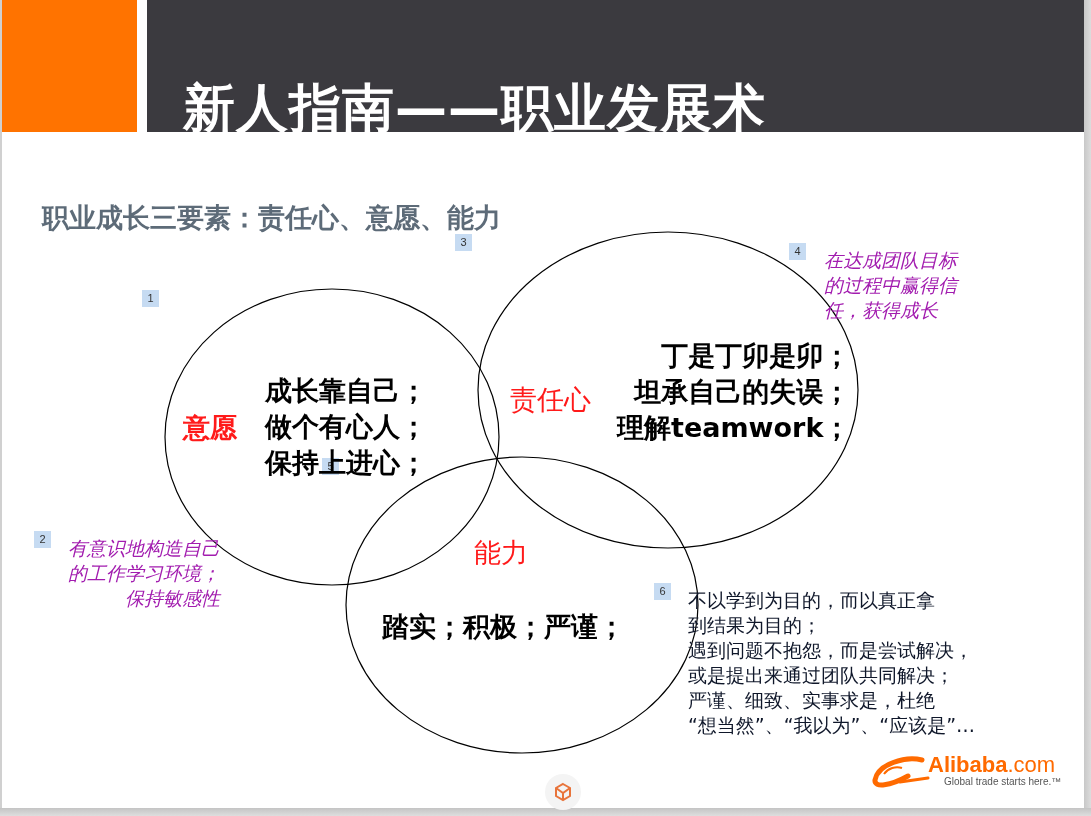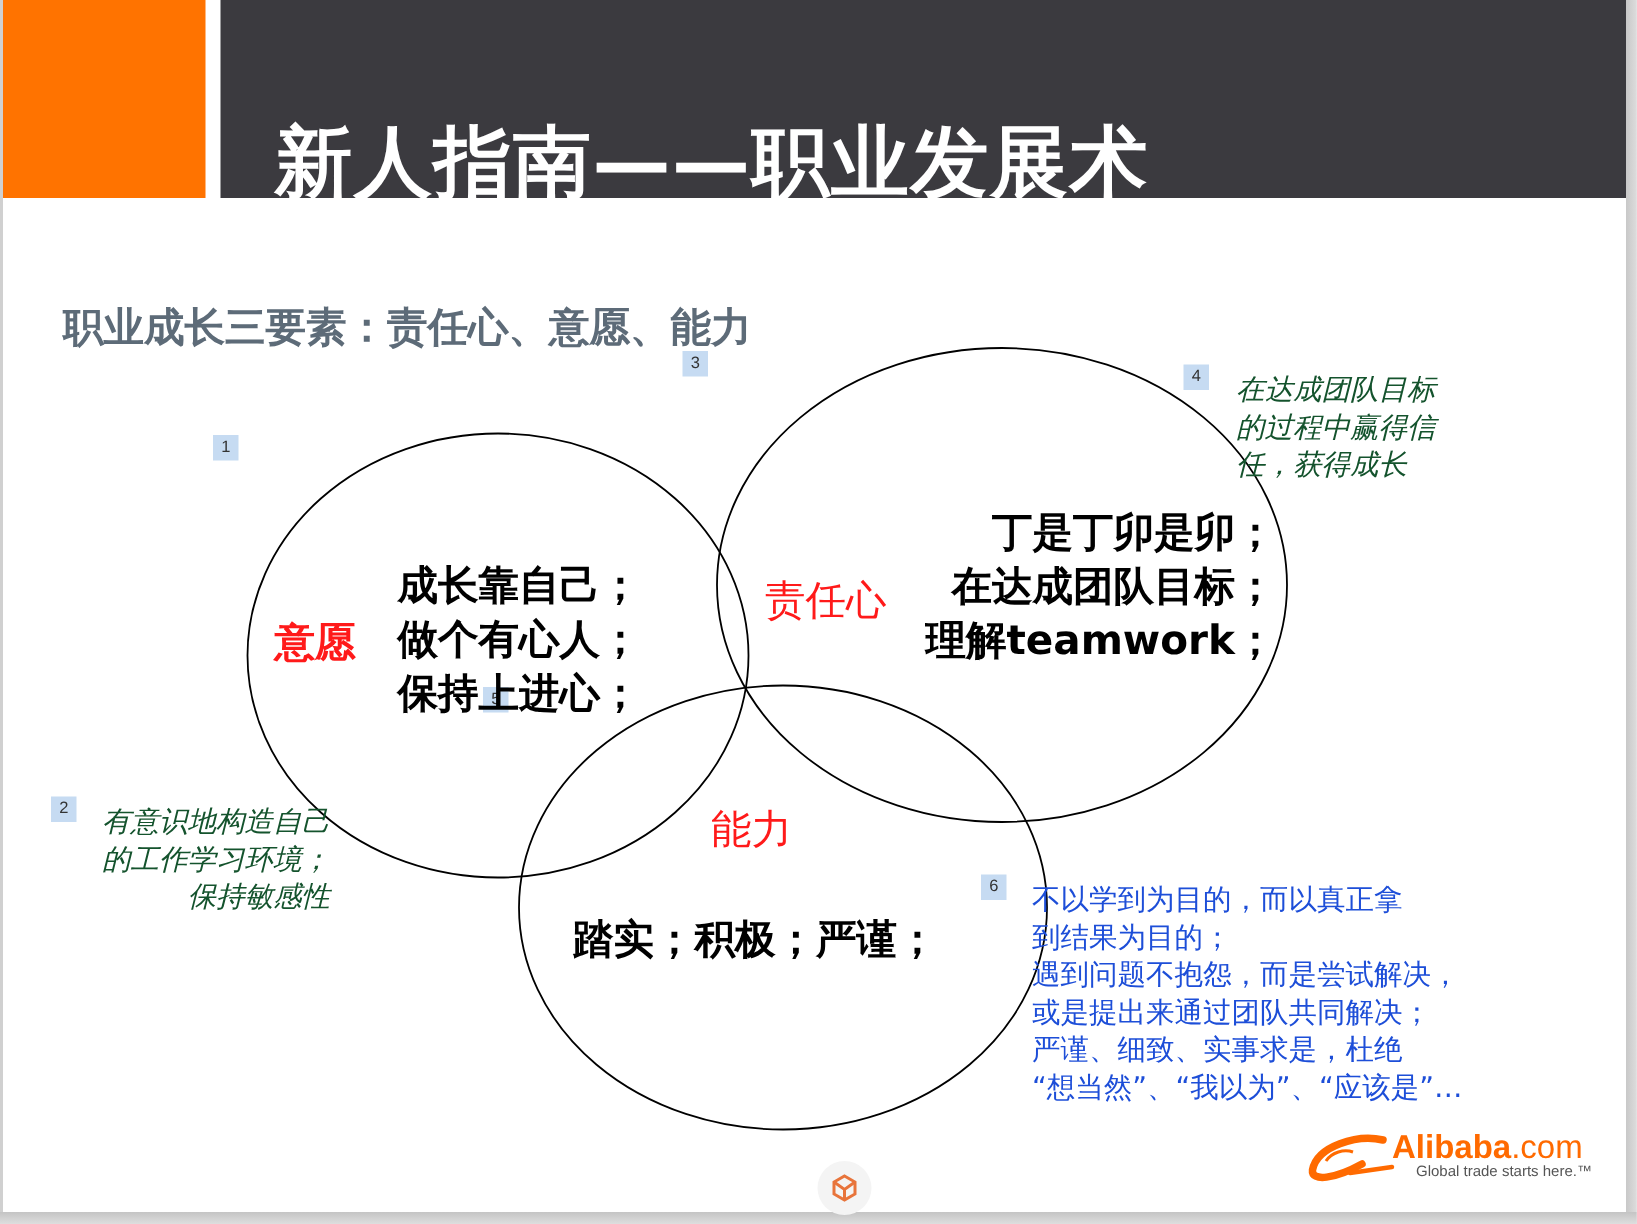--- a/index.html
+++ b/index.html
@@ -45,25 +45,25 @@
       font-family: "Liberation Sans", sans-serif;
     }
     svg.venn { position: absolute; left: 0; top: 0; }
     .label-red {
       position: absolute; color: #ff1a1a; font-size: 27px; font-weight: bold; white-space: nowrap;
     }
     .bold-lines {
       position: absolute; color: #000; font-size: 27px; font-weight: bold; line-height: 36px; white-space: nowrap;
     }
     .italic-note {
-      position: absolute; color: #14532d; font-size: 19px; font-style: italic; line-height: 25px; white-space: nowrap;
+      position: absolute; color: #a21caf; font-size: 19px; font-style: italic; line-height: 25px; white-space: nowrap;
       font-family: "DejaVu Sans", sans-serif;
     }
     .plain-note {
-      position: absolute; color: #1d4ed8; font-size: 19px; line-height: 25px; white-space: nowrap;
+      position: absolute; color: #0f172a; font-size: 19px; line-height: 25px; white-space: nowrap;
     }
     .logo {
       position: absolute; left: 870px; top: 752px; width: 200px; height: 40px;
     }
     .logo-word {
       position: absolute; left: 58px; top: 0px; color: #ff6a00; font-size: 22px; font-weight: bold;
       font-family: "Liberation Sans", sans-serif; white-space: nowrap;
     }
     .logo-word .dotcom { font-weight: normal; }
     .logo-tag {
@@ -107,21 +107,21 @@
 <div class="label-red" style="left:183px;top:410px;">意愿</div>
 <div class="bold-lines" style="left:265px;top:373px;">
   <div>成长靠自己；</div>
   <div>做个有心人；</div>
   <div>保持上进心；</div>
 </div>
 
 <div class="label-red" style="left:510px;top:382px;font-weight:normal;">责任心</div>
 <div class="bold-lines" style="left:617px;top:338px;text-align:right;">
   <div>丁是丁卯是卯；</div>
-  <div>在达成团队目标；</div>
+  <div>坦承自己的失误；</div>
   <div>理解teamwork；</div>
 </div>
 
 <div class="label-red" style="left:474px;top:535px;font-weight:normal;">能力</div>
 <div class="bold-lines" style="left:382px;top:609px;">
   <div>踏实；积极；严谨；</div>
 </div>
 
 <div class="italic-note" style="left:68px;top:536px;text-align:right;">
   <div>有意识地构造自己</div>

